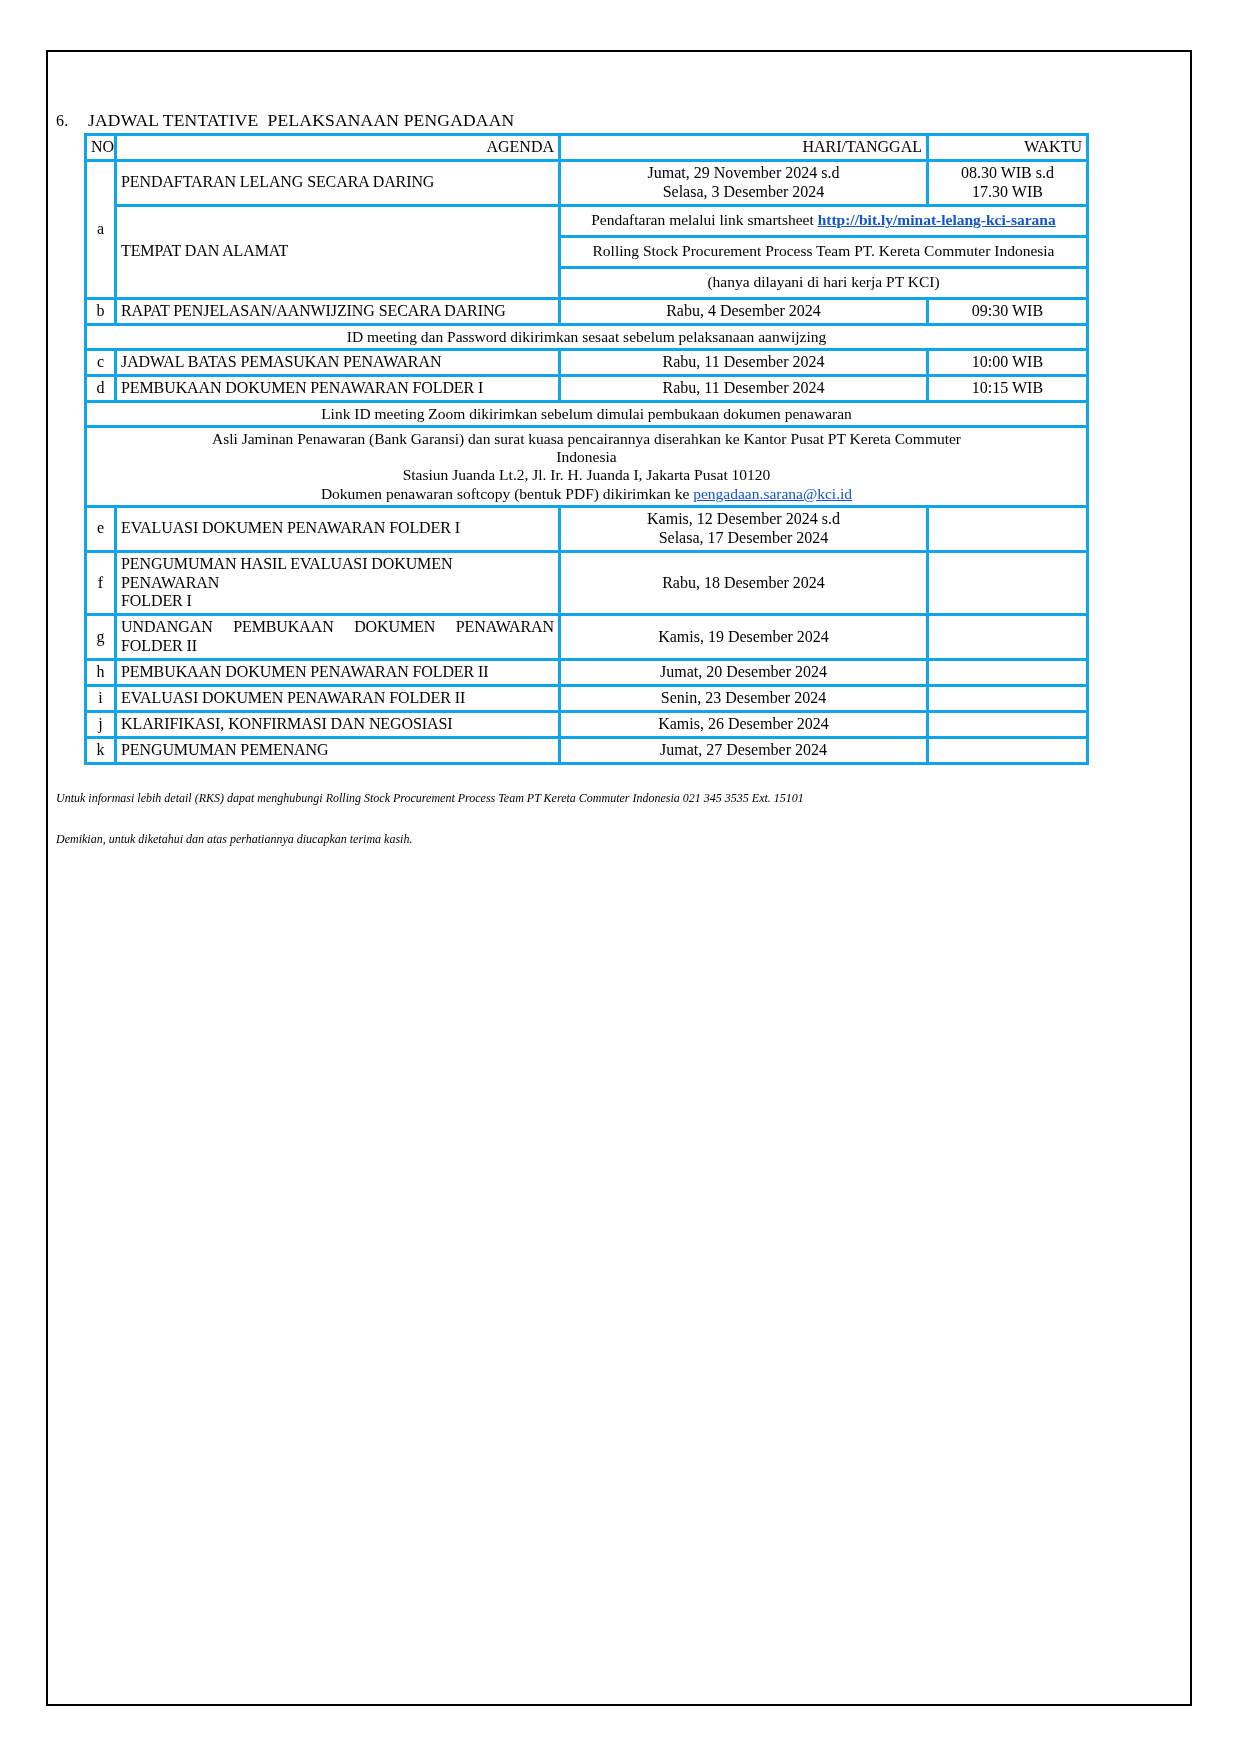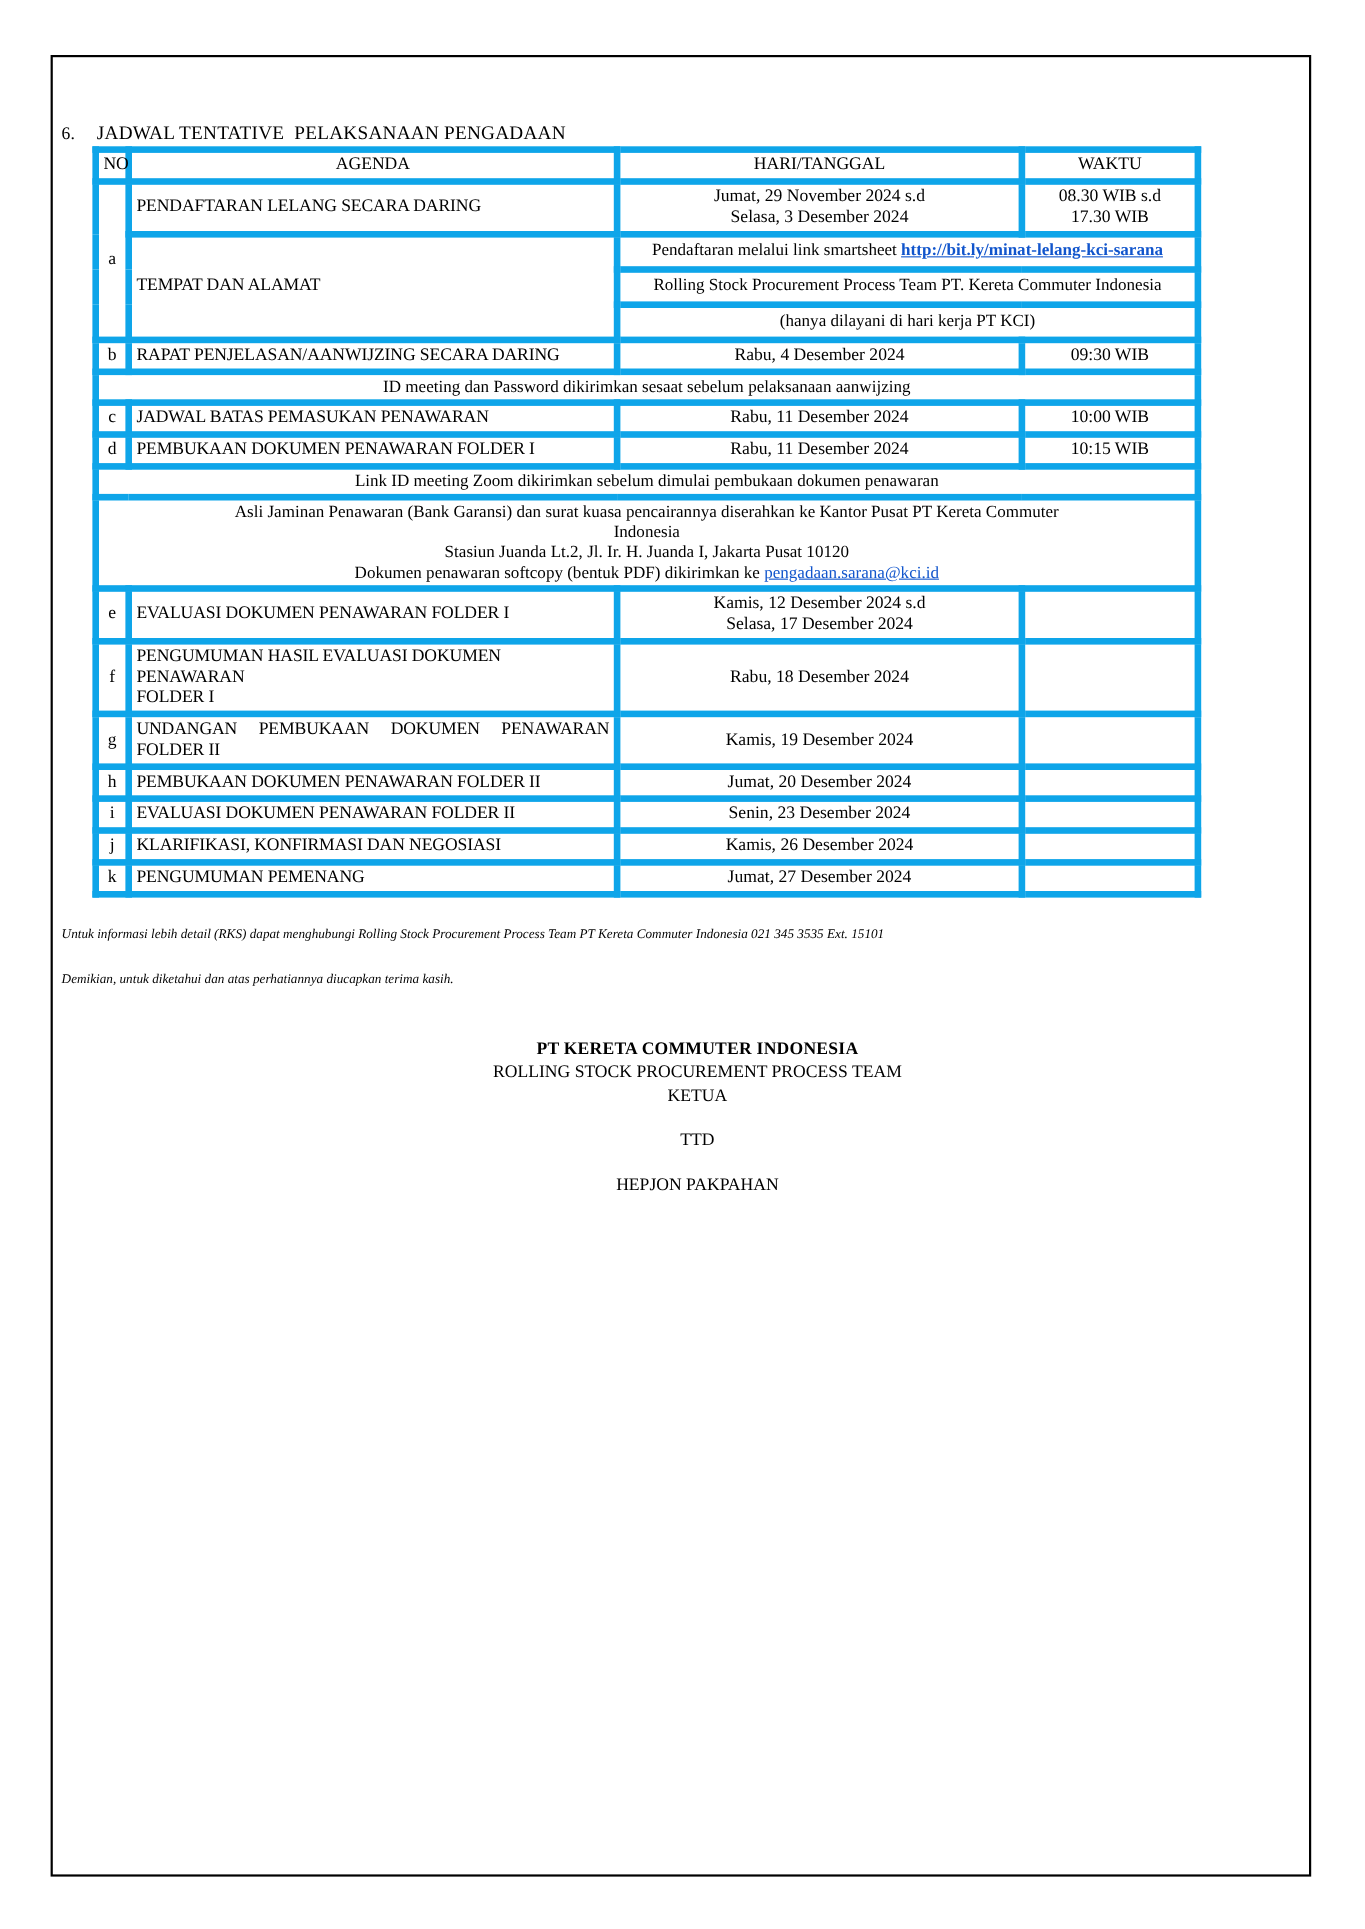--- a/index.html
+++ b/index.html
@@ -55,32 +55,32 @@
 
   
   table.jadwal {
     border-collapse: collapse;
     width: 1002px;
     margin-left: 28px;
     table-layout: fixed;
     font-size: 15.5px;
   }
   table.jadwal td, table.jadwal th {
-    border: 6px solid #0ea5e9;
+    border: 3px solid #0ea5e9;
     padding: 2px 4px;
     vertical-align: middle;
     line-height: 1.18;
     font-weight: normal;
   }
   col.c-no     { width: 30px; }
   col.c-agenda { width: 444px; }
   col.c-hari   { width: 368px; }
   col.c-waktu  { width: 160px; }
 
-  .th { text-align: center; font-size: 16px; }
+  .th { text-align: right; font-size: 16px; }
   .th-no { text-align: left; padding-left: 3px; }
 
   .cell-no {
     text-align: center;
     font-size: 16px;
     vertical-align: top;
     padding-top: 2px;
   }
   .cell-no-mid { vertical-align: middle; }
   .agenda {
@@ -284,24 +284,15 @@
           <td class="hari">Jumat, 27 Desember 2024</td>
           <td class="waktu"></td>
         </tr>
 
       </tbody>
     </table>
 
     <p class="para">Untuk informasi lebih detail (RKS) dapat menghubungi Rolling Stock Procurement Process Team PT Kereta Commuter Indonesia 021 345 3535 Ext. 15101</p>
     <p class="para para2">Demikian, untuk diketahui dan atas perhatiannya diucapkan terima kasih.</p>
 
-    <div class="sign">
-      <div class="company">PT KERETA COMMUTER INDONESIA</div>
-      <div>ROLLING STOCK PROCUREMENT PROCESS TEAM</div>
-      <div>KETUA</div>
-      <div class="gap"></div>
-      <div>TTD</div>
-      <div class="gap2"></div>
-      <div>HEPJON PAKPAHAN</div>
-    </div>
 
   </div>
 </div>
 
 </body></html>

